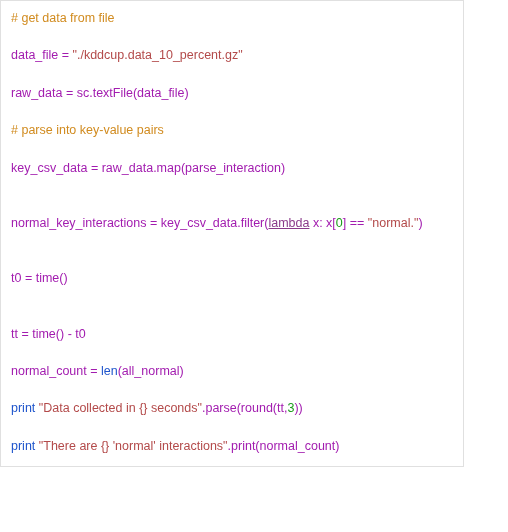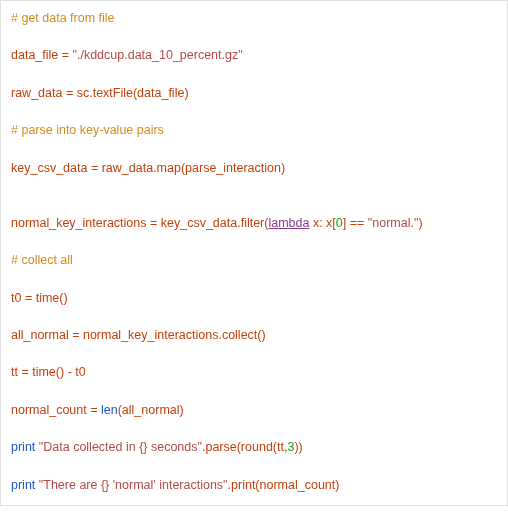--- a/index.html
+++ b/index.html
@@ -4,36 +4,36 @@
 <style>
   body {
     margin: 0;
     padding: 0;
     font-family: "Segoe UI", Tahoma, Arial, sans-serif;
     font-size: 12.5px;
     background: #ffffff;
     color: #333333;
   }
   .code-box {
-    width: 508px;
+    width: 464px;
     box-sizing: border-box;
     border: 1px solid #e0e0e0;
     padding: 8px 10px 10px 10px;
   }
   .line {
     white-space: pre;
     line-height: 1.55;
     margin: 0;
     padding: 0;
   }
   .blank {
     height: 18px;
   }
   .comment { color: #d18b1f; }
-  .plain   { color: #c2410c; }
+  .plain   { color: #a21caf; }
   .string  { color: #b34a4a; }
   .keyword { color: #1a9c1a; }
   .builtin { color: #1f55cc; text-align: right; }
   .lambda  { color: #8a3a8a; text-decoration: underline; }
 </style>
 </head>
 <body>
 
 <div class="code-box">
 
@@ -50,27 +50,25 @@
   <div class="blank"></div>
 
   <div class="line"><span class="plain">key_csv_data </span><span class="plain">=</span><span class="plain"> raw_data.map(parse_interaction)</span></div>
   <div class="blank"></div>
 
   <div class="blank"></div>
 
   <div class="line"><span class="plain">normal_key_interactions </span><span class="plain">=</span><span class="plain"> key_csv_data.filter(</span><span class="lambda">lambda</span><span class="plain"> x: x[</span><span class="keyword">0</span><span class="plain">] </span><span class="plain">==</span><span class="plain"> </span><span class="string">"normal."</span><span class="plain">)</span></div>
   <div class="blank"></div>
 
-  <div class="line"><span class="comment"># collect all</span></div>
   <div class="blank"></div>
 
   <div class="line"><span class="plain">t0 </span><span class="plain">=</span><span class="plain"> time()</span></div>
   <div class="blank"></div>
 
-  <div class="line"><span class="plain">all_normal </span><span class="plain">=</span><span class="plain"> normal_key_interactions.collect()</span></div>
   <div class="blank"></div>
 
   <div class="line"><span class="plain">tt </span><span class="plain">=</span><span class="plain"> time() </span><span class="plain">-</span><span class="plain"> t0</span></div>
   <div class="blank"></div>
 
   <div class="line"><span class="plain">normal_count </span><span class="plain">=</span><span class="plain"> </span><span class="builtin">len</span><span class="plain">(all_normal)</span></div>
   <div class="blank"></div>
 
   <div class="line"><span class="builtin">print</span><span class="plain"> </span><span class="string">"Data collected in {} seconds"</span><span class="plain">.parse(round(tt,</span><span class="keyword">3</span><span class="plain">))</span></div>
   <div class="blank"></div>

